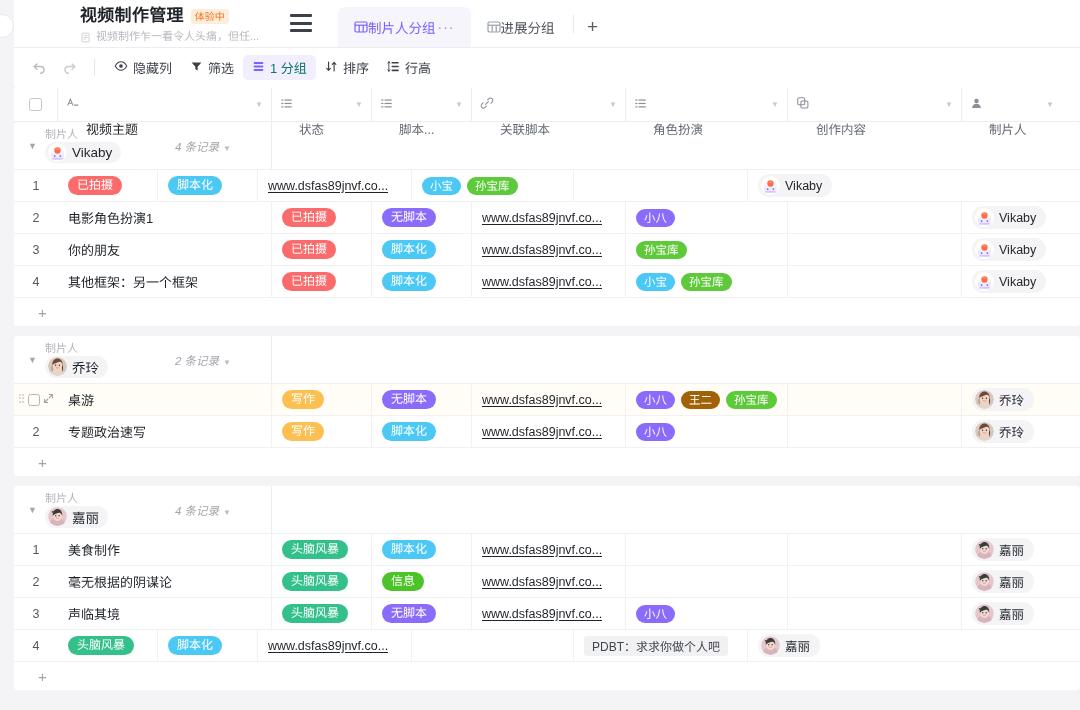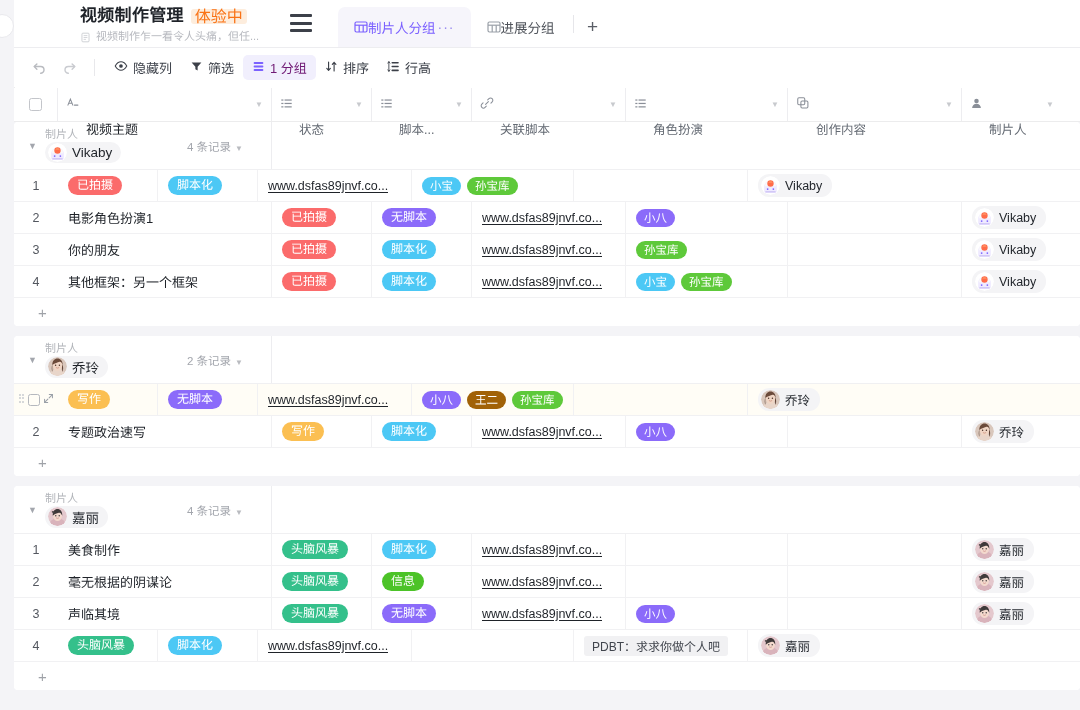--- a/index.html
+++ b/index.html
@@ -14,21 +14,21 @@
 
   
   .left-rail{position:absolute;left:0;top:0;width:14px;height:710px;background:#f4f4f7;border-right:1px solid #ececed;}
   .rail-nub{position:absolute;left:-10px;top:14px;width:22px;height:22px;border-radius:50%;background:#fff;border:1px solid #e9e9ed;}
 
   
   .header{position:absolute;left:14px;top:0;right:0;height:47px;background:#fff;}
   .title-block{position:absolute;left:66px;top:5px;}
   .title-line{display:flex;align-items:center;gap:7px;}
   .doc-title{font-size:17px;font-weight:700;color:#1f2329;letter-spacing:.3px;line-height:22px;}
-  .trial-badge{font-size:16px;color:#f97316;background:#fdeddd;border-radius:3px;padding:1px 4px;line-height:13px;}
+  .trial-badge{font-size:10px;color:#f97316;background:#fdeddd;border-radius:3px;padding:1px 4px;line-height:13px;}
   .subtitle-line{display:flex;align-items:center;gap:5px;margin-top:2px;}
   .subtitle-icon{width:11px;height:11px;color:#c3c5ca;display:inline-block;}
   .doc-sub{font-size:11px;color:#b7b9bf;line-height:14px;}
 
   .hamburger{position:absolute;left:276px;top:14px;width:22px;height:18px;display:flex;flex-direction:column;justify-content:space-between;cursor:pointer;}
   .hamburger i{display:block;height:3px;border-radius:1px;background:#3c4049;}
   .hamburger i:nth-child(2){width:100%;}
   .hamburger i:nth-child(1){width:100%;}
   .hamburger i:nth-child(3){width:100%;}
 
@@ -40,42 +40,42 @@
   .tab-divider{width:1px;height:18px;background:#e6e6ea;margin:0 2px;align-self:center;}
   .tab-add{width:34px;height:40px;display:flex;align-items:center;justify-content:center;font-size:19px;color:#5a5e66;cursor:pointer;font-weight:300;}
 
   .header-rule{position:absolute;left:14px;top:47px;right:0;height:1px;background:#ededf0;}
 
   
   .toolbar{position:absolute;left:14px;top:48px;right:0;height:39px;background:#fff;display:flex;align-items:center;padding-left:10px;gap:0;}
   .tb-icon-btn{width:30px;height:26px;display:flex;align-items:center;justify-content:center;color:#b9bbc0;font-size:15px;cursor:pointer;}
   .tb-sep{width:1px;height:17px;background:#e8e8eb;margin:0 10px;}
   .tb-btn{display:flex;align-items:center;gap:5px;height:25px;padding:0 9px;border-radius:5px;font-size:13px;color:#3c4049;cursor:pointer;white-space:nowrap;}
-  .tb-btn.active{background:#f1effd;color:#701a75;}
+  .tb-btn.active{background:#f1effd;color:#0f766e;}
   .tb-btn svg{flex:none;}
 
   
   .grid{position:absolute;left:14px;top:88px;right:0;bottom:0;background:#f4f4f7;overflow:hidden;}
 
   .col-head{display:flex;height:33px;background:#fff;border-bottom:1px solid #ececed;}
   .ch{display:flex;align-items:center;height:33px;box-sizing:border-box;border-right:1px solid #ededf0;padding:0 8px;color:#646a73;font-size:12.5px;gap:6px;position:relative;cursor:pointer;}
   .ch .cname{flex:1;overflow:hidden;white-space:nowrap;text-overflow:ellipsis;margin-top:48px;}
   .ch .caret{color:#c8cace;font-size:8px;}
   .ch-check{width:44px;justify-content:center;border-right:1px solid #ededf0;}
   .cbx{width:13px;height:13px;border:1.4px solid #c3c5ca;border-radius:2.5px;box-sizing:border-box;}
 
   .group{background:#fff;margin:0 0 10px 0;border-radius:4px;overflow:hidden;}
   .grp-head{height:47px;display:flex;background:#fff;border-bottom:1px solid #f0f0f2;}
   .grp-head-main{width:258px;box-sizing:border-box;display:flex;align-items:center;padding-left:14px;border-right:1px solid #ededf0;position:relative;}
   .grp-caret{color:#a3a6ad;font-size:9px;margin-right:8px;}
   .grp-texts{display:flex;flex-direction:column;justify-content:center;}
   .grp-label{font-size:11px;color:#b2b5ba;line-height:13px;margin-bottom:1px;}
   .grp-person{display:inline-flex;align-items:center;gap:5px;background:#f4f4f6;border-radius:11px;padding:1px 9px 1px 3px;}
   .grp-person .pname{font-size:13.5px;color:#1f2329;font-weight:500;}
-  .grp-count{position:absolute;right:28px;top:50%;transform:translateY(-50%);font-size:11.5px;color:#a3a6ad;}
+  .grp-count{position:absolute;right:40px;top:50%;transform:translateY(-50%);font-size:11.5px;color:#a3a6ad;font-style:italic;}
   .grp-count .cc{font-size:8px;color:#b9bbc0;margin-left:4px;}
   .grp-head-rest{flex:1;}
 
   .row{display:flex;height:31px;border-bottom:1px solid #f1f1f3;background:#fff;}
   .row.hover{background:#fffdf6;}
   .cell{height:31px;box-sizing:border-box;display:flex;align-items:center;padding:0 10px;border-right:1px solid #f1f1f3;overflow:hidden;}
   .c-idx{width:44px;justify-content:center;padding:0;color:#646a73;font-size:12.5px;border-right:none;position:relative;}
   .c-idx .idxnum{color:#53575f;}
   .row.hover .c-idx{gap:3px;}
   .drag-dots{width:6px;height:12px;display:grid;grid-template-columns:2px 2px;grid-template-rows:2px 2px 2px;gap:1.6px;}
@@ -541,20 +541,21 @@
                 <span></span>
               </span>
               <span class="row-cbx"></span>
               <span class="expand-ico"><svg viewBox="0 0 14 14" width="11" height="11">
                   <path d="M8 2 H12 V6" fill="none" stroke="#9aa0a8" stroke-width="1.3" stroke-linecap="round" stroke-linejoin="round"></path>
                   <path d="M12 2 L7.8 6.2" stroke="#9aa0a8" stroke-width="1.3" stroke-linecap="round"></path>
                   <path d="M6 12 H2 V8" fill="none" stroke="#9aa0a8" stroke-width="1.3" stroke-linecap="round" stroke-linejoin="round"></path>
                   <path d="M2 12 L6.2 7.8" stroke="#9aa0a8" stroke-width="1.3" stroke-linecap="round"></path>
                 </svg></span>
             </div>
+            <div class="cell c-title">桌游</div>
             <div class="cell c-status">
               <span class="tag" style="background:#fbbf52">写作</span>
             </div>
             <div class="cell c-script">
               <span class="tag" style="background:#8b6bfa">无脚本</span>
             </div>
             <div class="cell c-link">
               <span class="link">www.dsfas89jnvf.co...</span>
             </div>
             <div class="cell c-role">

